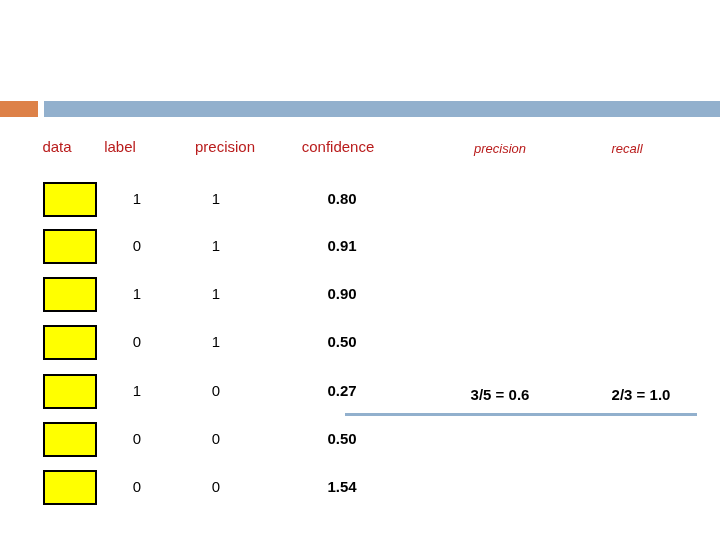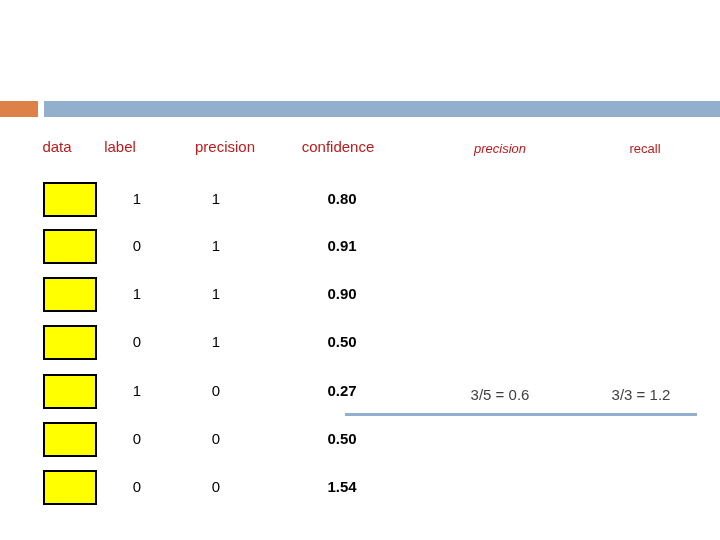--- a/index.html
+++ b/index.html
@@ -88,21 +88,21 @@
     top: 140px;
     font-size: 13px;
     line-height: 18px;
   }
 
   #hdr-data       { left: 57px;  }
   #hdr-label      { left: 120px; }
   #hdr-predicted  { left: 225px; }
   #hdr-confidence { left: 338px; }
   #hdr-precision  { left: 500px; font-style: italic; }
-  #hdr-recall     { left: 645px; }
+  #hdr-recall     { left: 627px; font-style: italic; }
 
   .data-row {
     position: absolute;
     left: 0;
     width: 720px;
     height: 40px;
   }
 
   .swatch {
     position: absolute;
@@ -130,22 +130,22 @@
   .cell-predicted  { left: 216px; }
   .cell-confidence { left: 342px; font-weight: bold; }
 
   
   .annotation {
     position: absolute;
     top: 384px;
     height: 22px;
     line-height: 22px;
     font-size: 15px;
-    font-weight: normal;
-    color: #404040;
+    font-weight: bold;
+    color: #000000;
     white-space: nowrap;
     text-align: left;
     transform: translateX(-50%);
   }
   #annotation-precision { left: 500px; }
   #annotation-recall    { left: 641px; }
 
   #threshold-line {
     position: absolute;
     left: 345px;
@@ -218,18 +218,18 @@
     </div>
 
     <div class="data-row" style="top:467px;">
       <div class="swatch"></div>
       <div class="cell cell-label">0</div>
       <div class="cell cell-predicted">0</div>
       <div class="cell cell-confidence">1.54</div>
     </div>
 
     <div class="annotation" id="annotation-precision">3/5 = 0.6</div>
-    <div class="annotation" id="annotation-recall">3/3 = 1.2</div>
+    <div class="annotation" id="annotation-recall">2/3 = 1.0</div>
 
     <div id="threshold-line"></div>
 
   </div>
 </div>
 
 </body></html>

